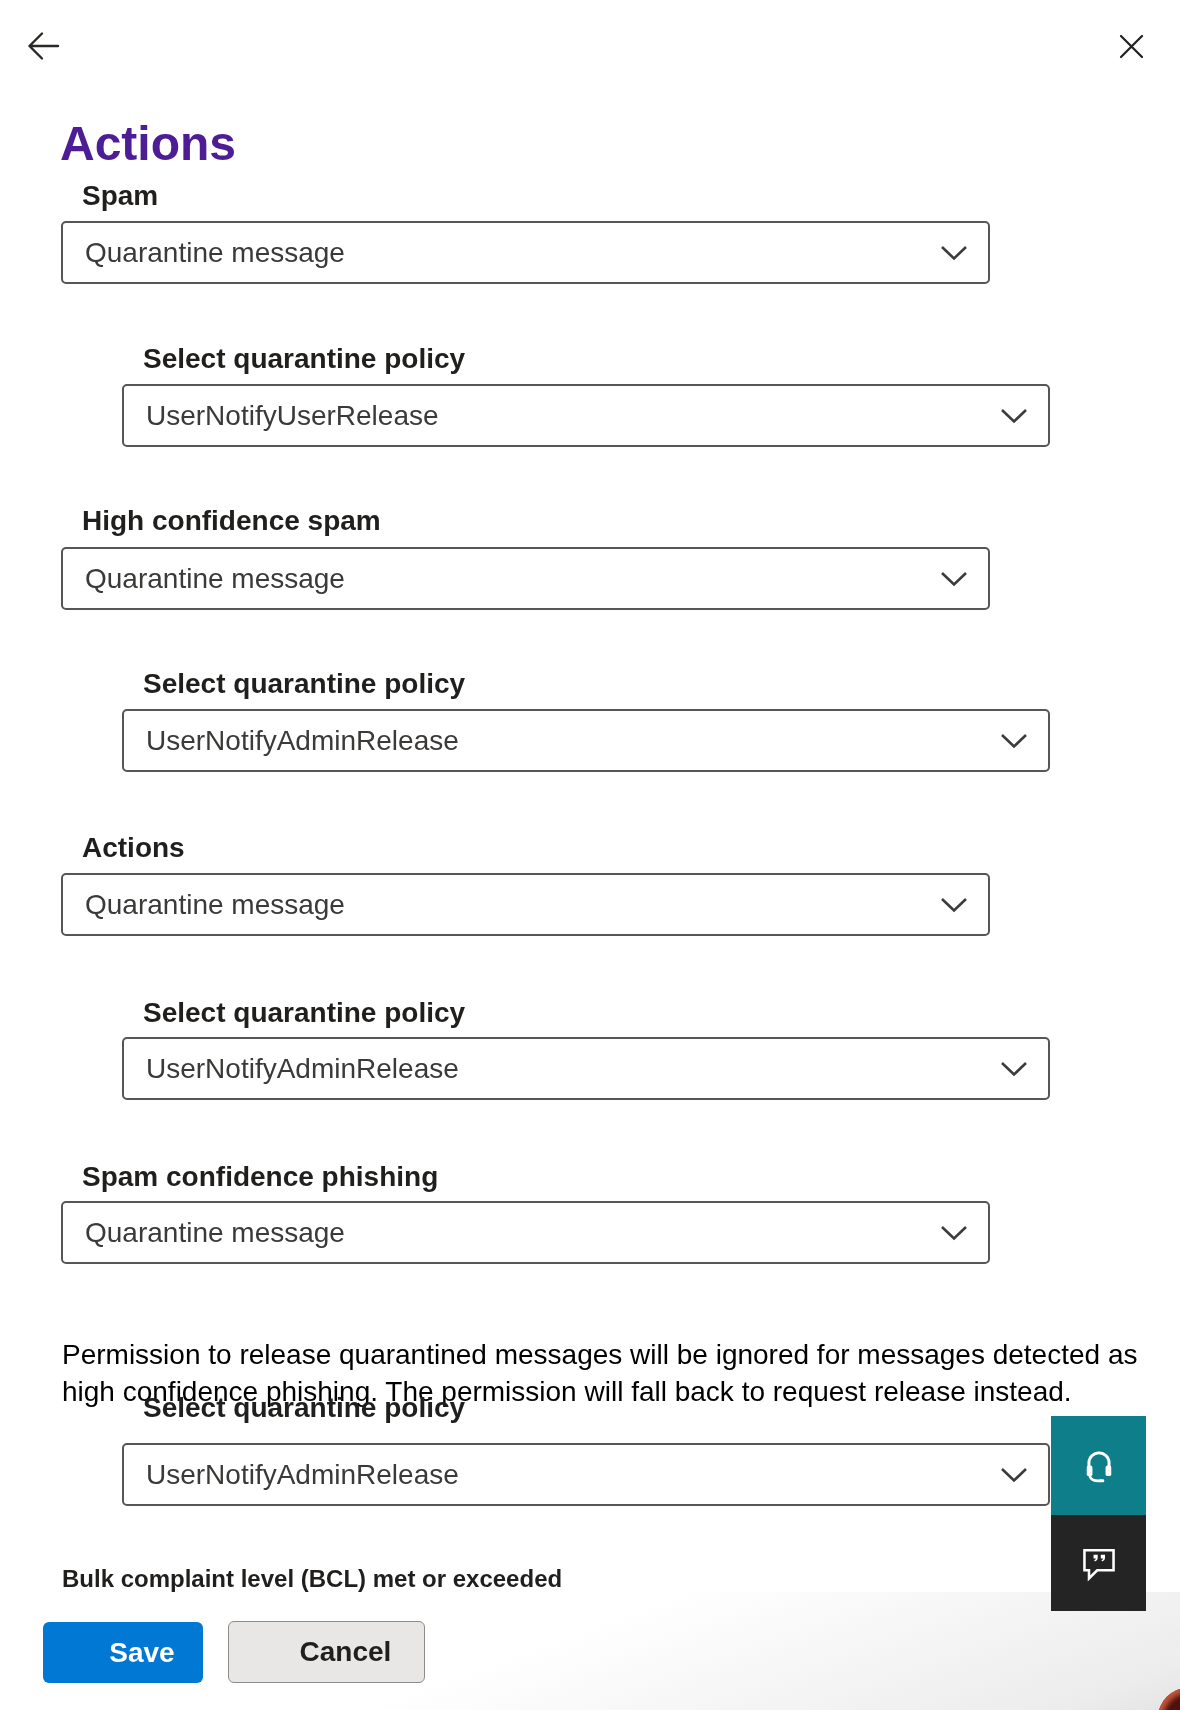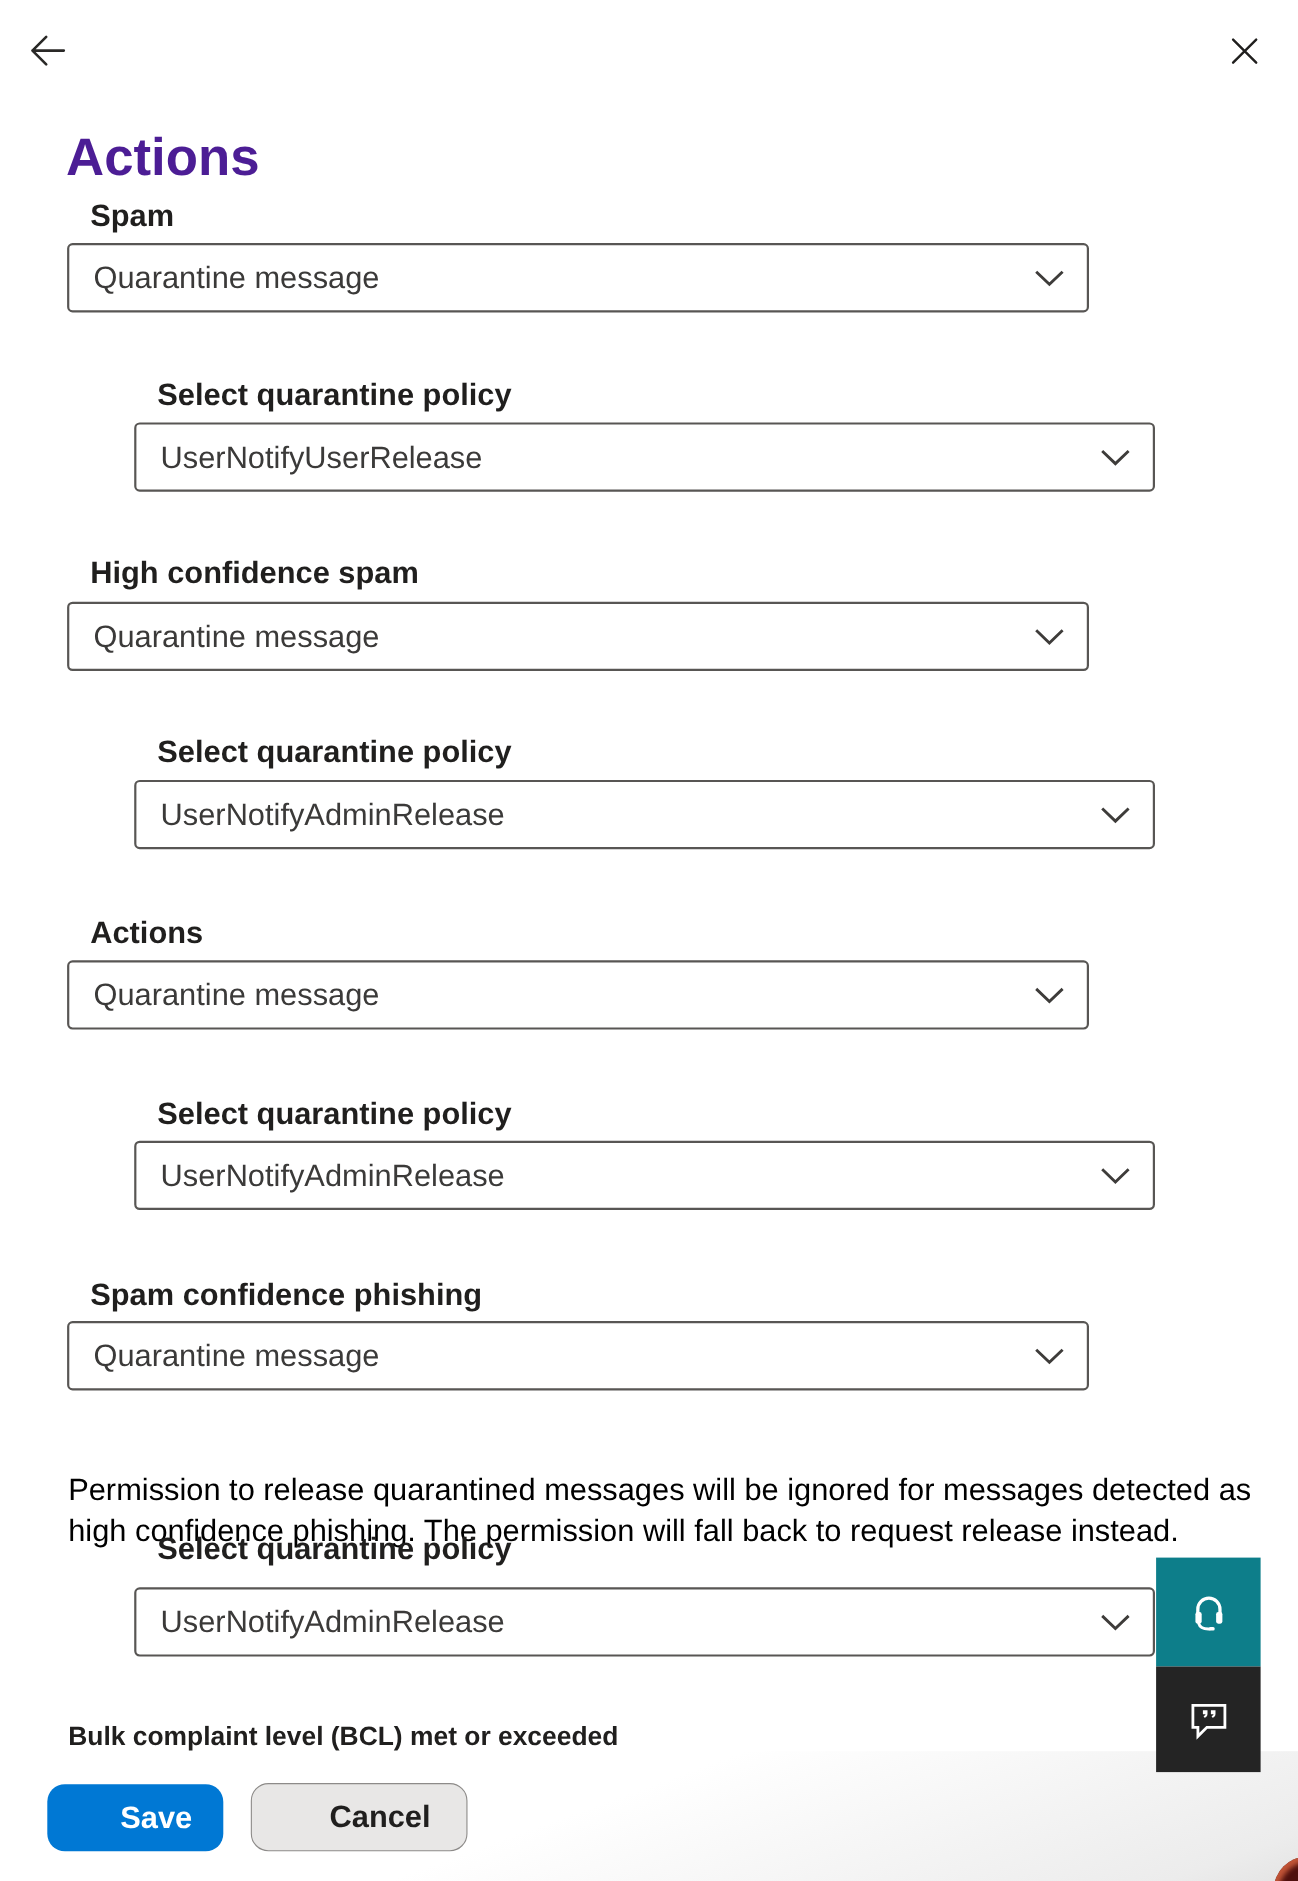--- a/index.html
+++ b/index.html
@@ -13,21 +13,21 @@
   .label{position:absolute;font-size:28px;font-weight:600;color:#201f1e;line-height:34px;white-space:nowrap;margin-left:20px;}
   .combo{position:absolute;height:63px;background:#fff;border:2px solid #585654;border-radius:5px;box-sizing:border-box;cursor:pointer;}
   .combo .val{position:absolute;left:22px;top:0;line-height:59px;font-size:28px;color:#3b3a39;white-space:nowrap;}
   .combo .chev{position:absolute;right:20px;top:50%;margin-top:-8px;}
   .w-outer{left:61px;width:929px;}
   .w-indent{left:122px;width:928px;}
   .note{position:absolute;left:62px;top:1308px;width:1100px;font-size:28px;line-height:37px;color:#000000;}
   .clipped-label{position:absolute;left:62px;top:1562px;font-size:24px;font-weight:600;color:#201f1e;line-height:34px;white-space:nowrap;}
   .footer{position:absolute;left:0;top:1592px;width:1180px;height:118px;
     background:linear-gradient(160deg,#ffffff 0%,#ffffff 45%,#ececec 92%,#e4e4e4 100%);}
-  .btn{position:absolute;font-family:inherit;font-size:28px;font-weight:600;border-radius:16px;cursor:pointer;padding-left:44px;}
+  .btn{position:absolute;font-family:inherit;font-size:28px;font-weight:600;border-radius:6px;cursor:pointer;padding-left:44px;}
   .btn-save{left:43px;top:30px;width:160px;height:61px;background:#0078d4;color:#ffffff;border:none;}
   .btn-cancel{left:228px;top:29px;width:197px;height:62px;background:#e8e7e6;color:#201f1e;border:1.5px solid #8d8b89;box-sizing:border-box;}
   .widget-btn{position:absolute;left:1051px;width:95px;border:none;cursor:pointer;padding:0;line-height:0;
     display:flex;align-items:center;justify-content:center;}
   .widget-support{top:1416px;height:99px;background:#0d7e8a;}
   .widget-feedback{top:1515px;height:96px;background:#242424;}
   .corner-blob{position:absolute;right:-38px;bottom:-38px;width:60px;height:60px;border-radius:50%;
     background:#4f100e;box-shadow:inset 4px 4px 5px rgba(214,96,62,.85);}
 </style>
 </head>

